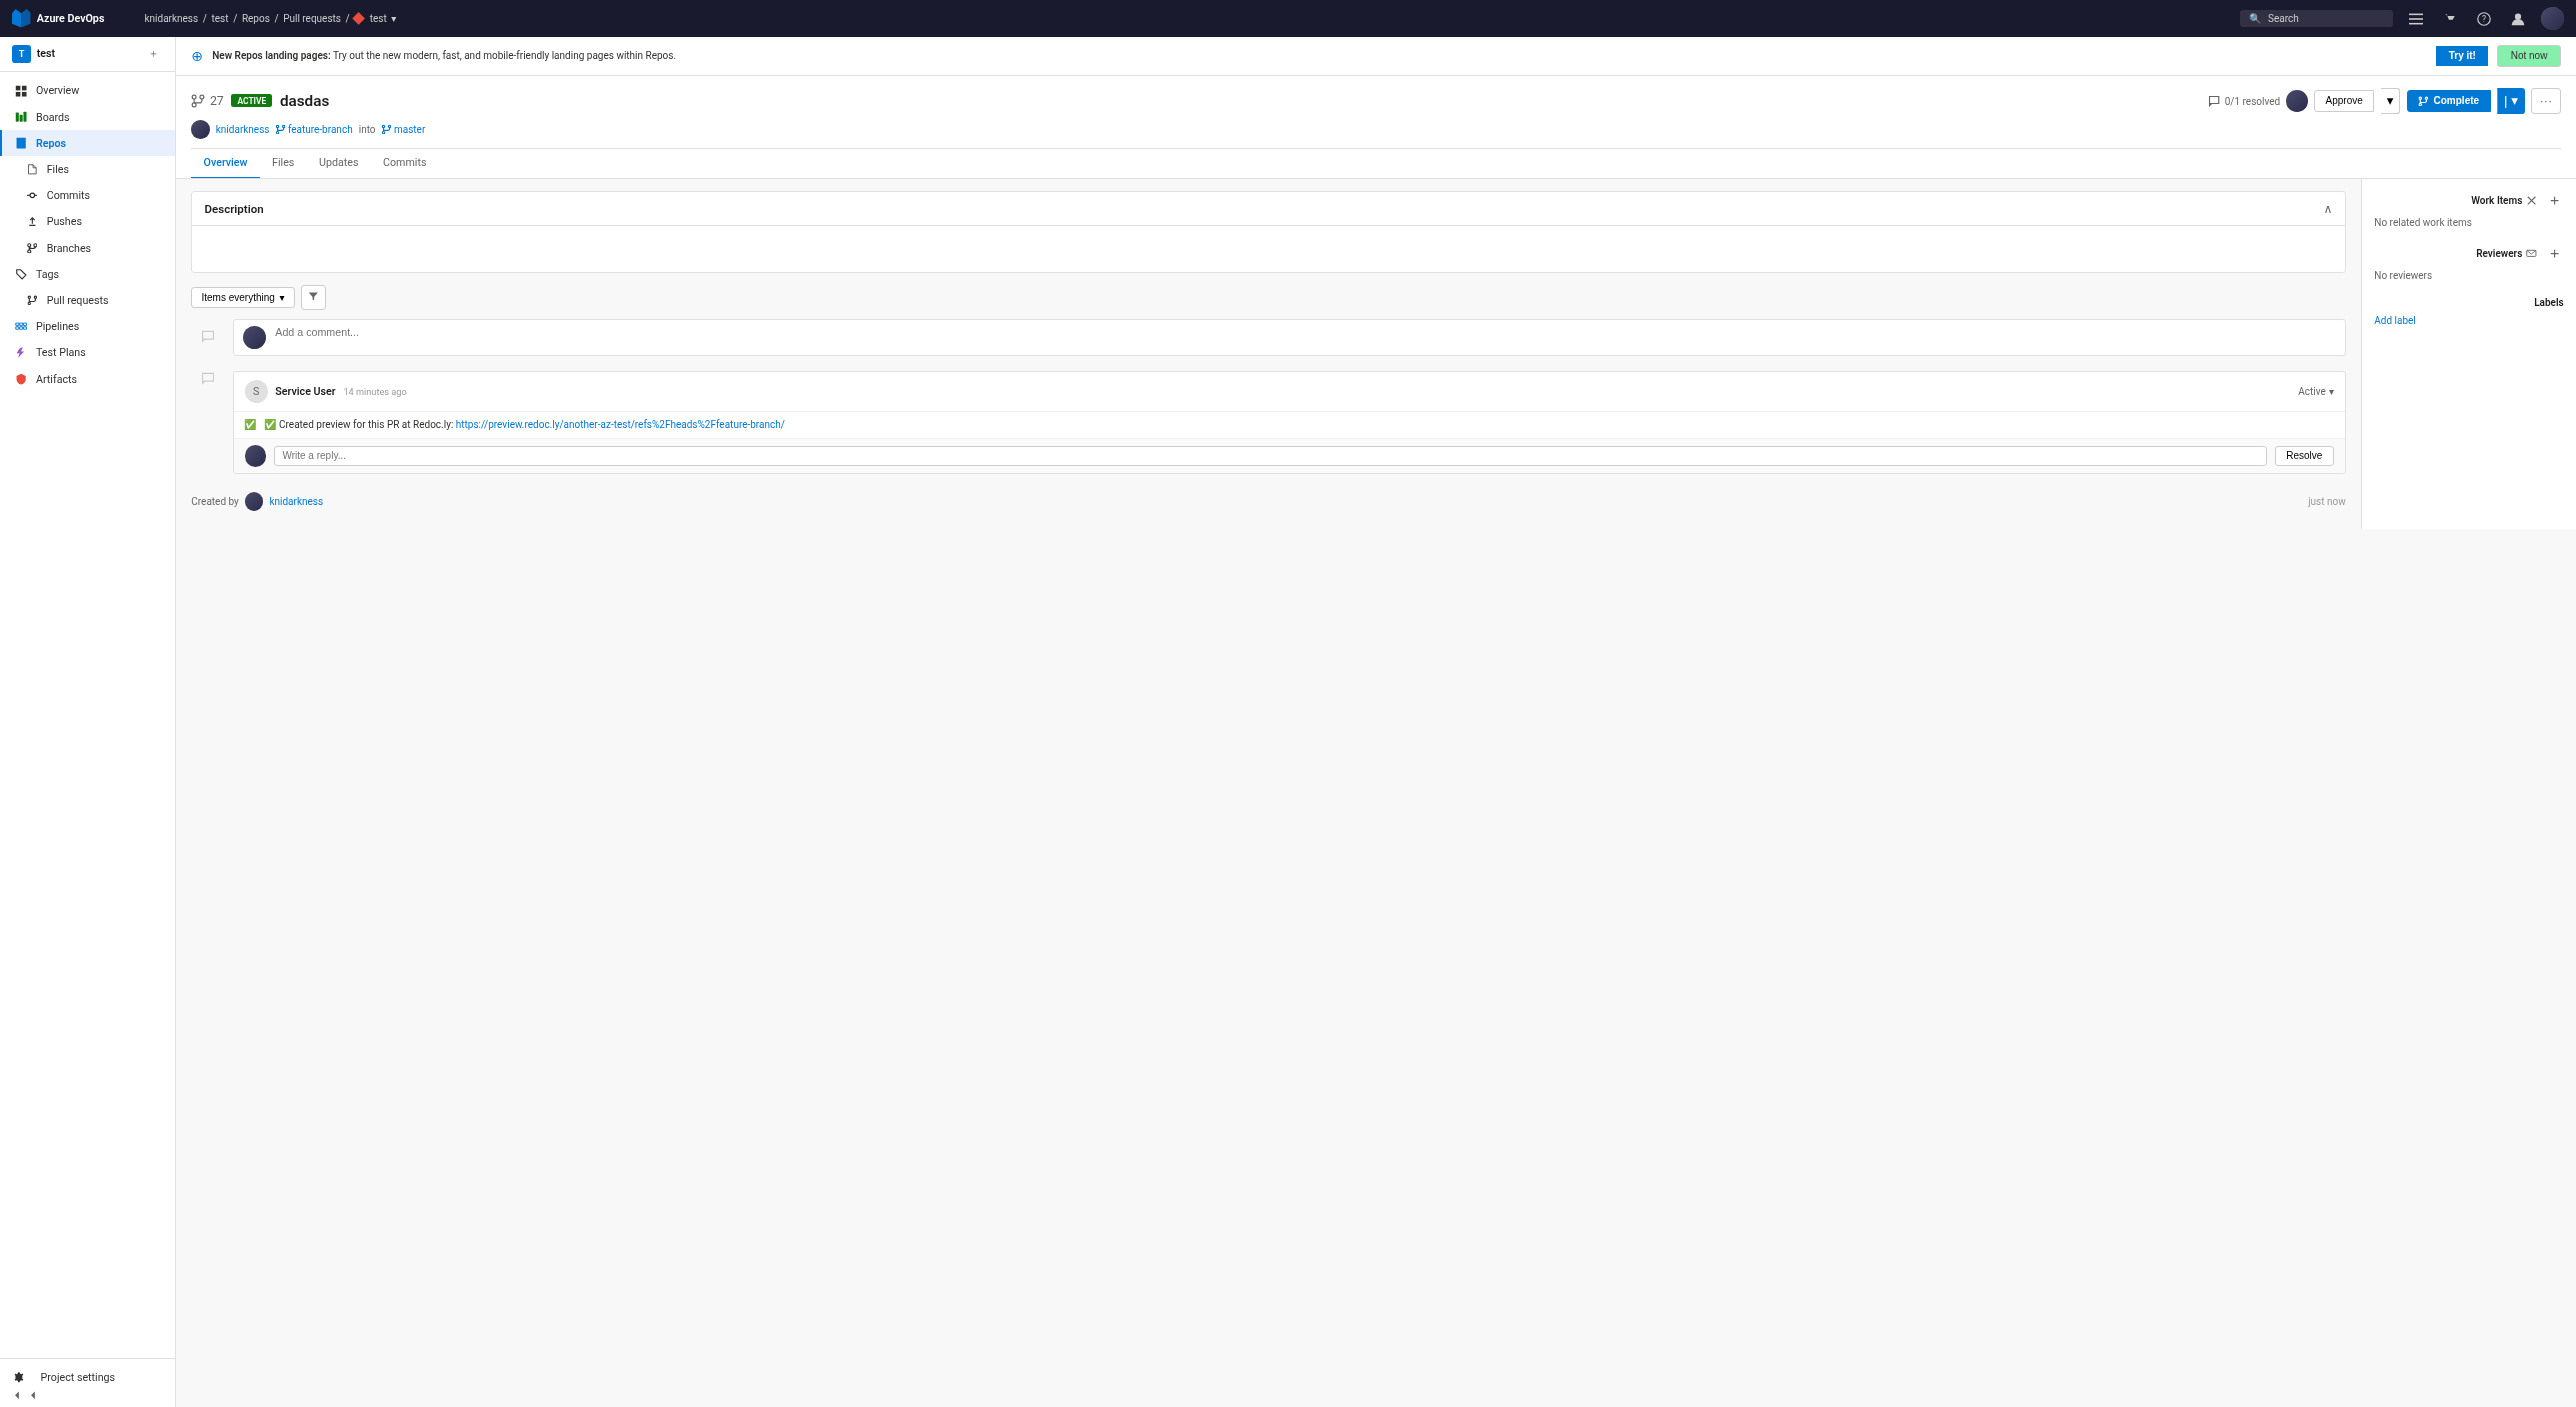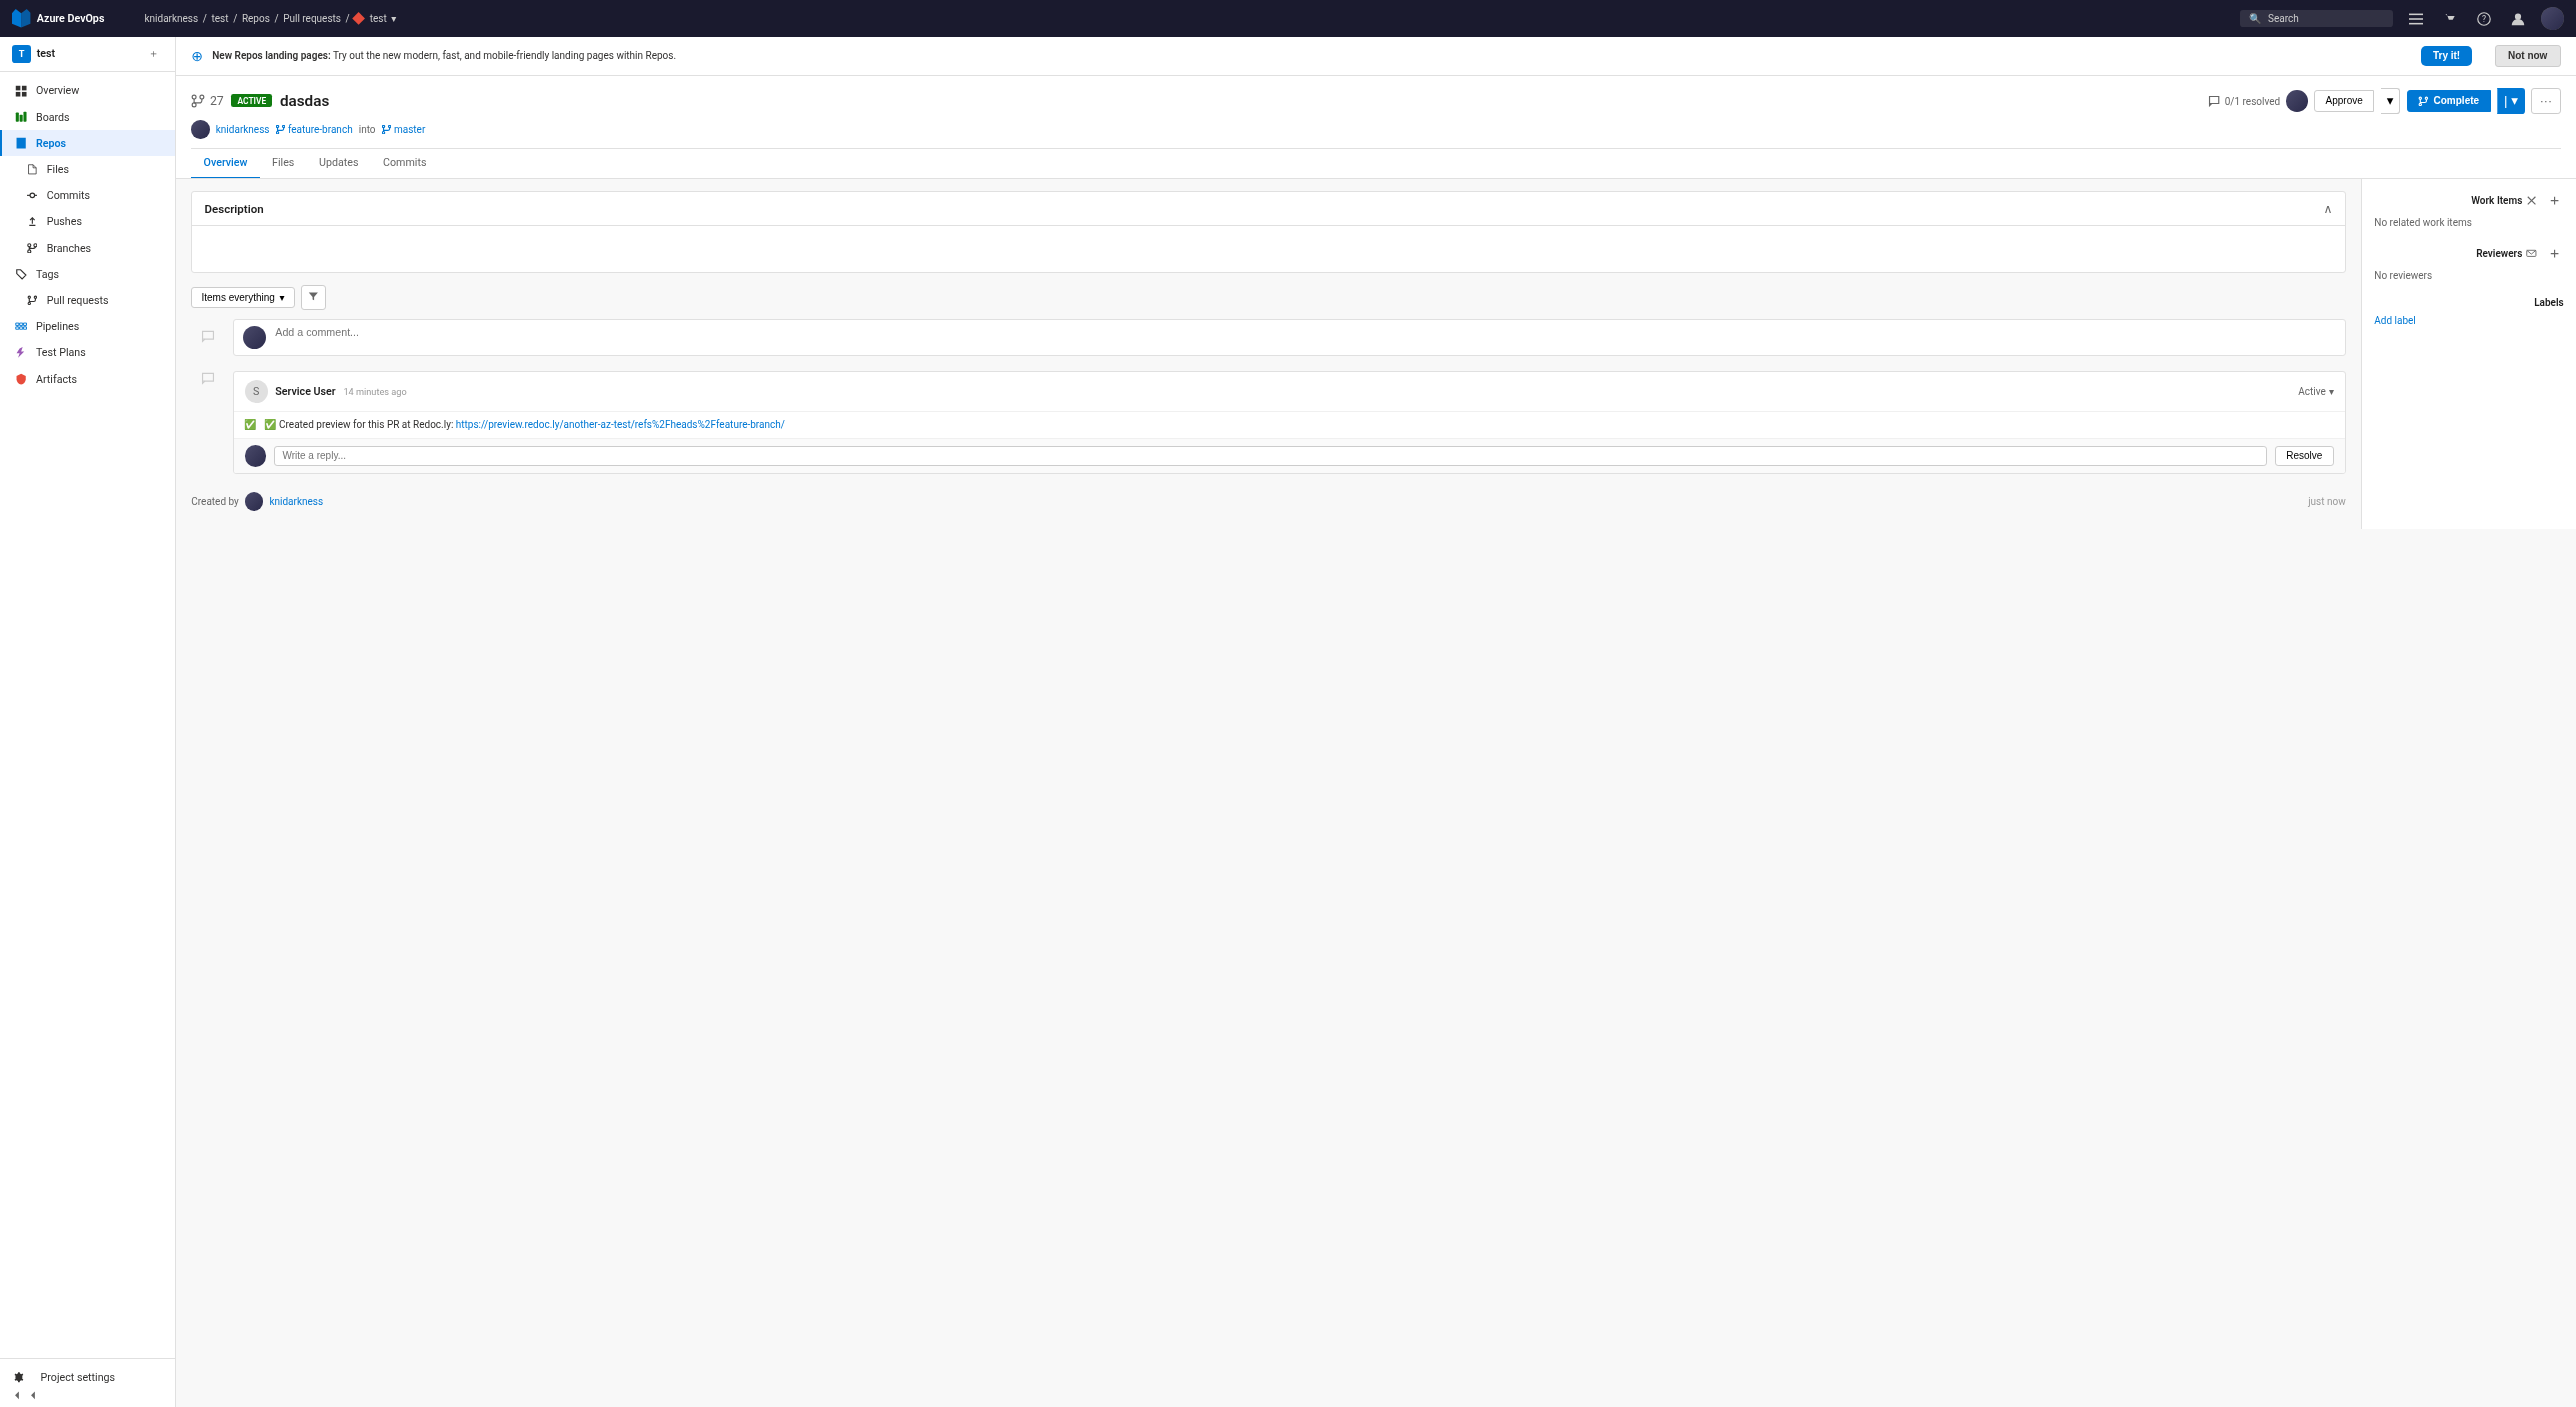--- a/index.html
+++ b/index.html
@@ -40,22 +40,22 @@
     .collapse-btn { display: flex; align-items: center; gap: 4.6px; cursor: pointer; color: #666; font-size: 9.2px; }
 
     
     .main-content { flex: 1; overflow-y: auto; background: #f8f8f8; }
 
     
     .banner { display: flex; align-items: center; gap: 9.2px; background: #fff; border-bottom: 0.8px solid #e0e0e0; padding: 7.7px 15.3px; }
     .banner-icon { color: #0078d4; font-size: 14px; }
     .banner-text { flex: 1; font-size: 10px; color: #323130; }
     .banner-text strong { font-weight: 600; }
-    .btn-try { background: #0078d4; color: #fff; border: none; padding: 4.6px 12.3px; border-radius: 5px; cursor: pointer; font-size: 10px; font-weight: 600; }
-    .btn-not-now { background: #e5e5e5; color: #323130; border: 0.8px solid #ccc; padding: 4.6px 12.3px; border-radius: 3.1px; cursor: pointer; font-size: 10px; margin-left: 13px; font-weight: bold; }
+    .btn-try { background: #0078d4; color: #fff; border: none; padding: 4.6px 12.3px; border-radius: 0; cursor: pointer; font-size: 10px; font-weight: 600; }
+    .btn-not-now { background: #86efac; color: #323130; border: 0.8px solid #ccc; padding: 4.6px 12.3px; border-radius: 3.1px; cursor: pointer; font-size: 10px; margin-left: 0; }
 
     
     .pr-header { padding: 12.3px 15.3px 0; background: #fff; border-bottom: 0.8px solid #e0e0e0; }
     .pr-title-row { display: flex; align-items: center; gap: 7.7px; margin-bottom: 6.1px; }
     .pr-number-icon { display: flex; align-items: center; gap: 4.6px; color: #666; font-size: 10.7px; }
     .active-badge { background: #107c10; color: #fff; font-size: 8.4px; font-weight: 600; padding: 1.5px 6.1px; border-radius: 2.3px; text-transform: uppercase; }
     .pr-title { font-size: 15.3px; font-weight: 600; color: #1e1e1e; }
     .pr-meta { display: flex; align-items: center; gap: 6.1px; font-size: 10px; color: #666; margin-bottom: 0; }
     .pr-meta .author { color: #0078d4; cursor: pointer; }
     .branch-tag { display: inline-flex; align-items: center; gap: 3.1px; color: #0078d4; font-size: 10px; cursor: pointer; }

